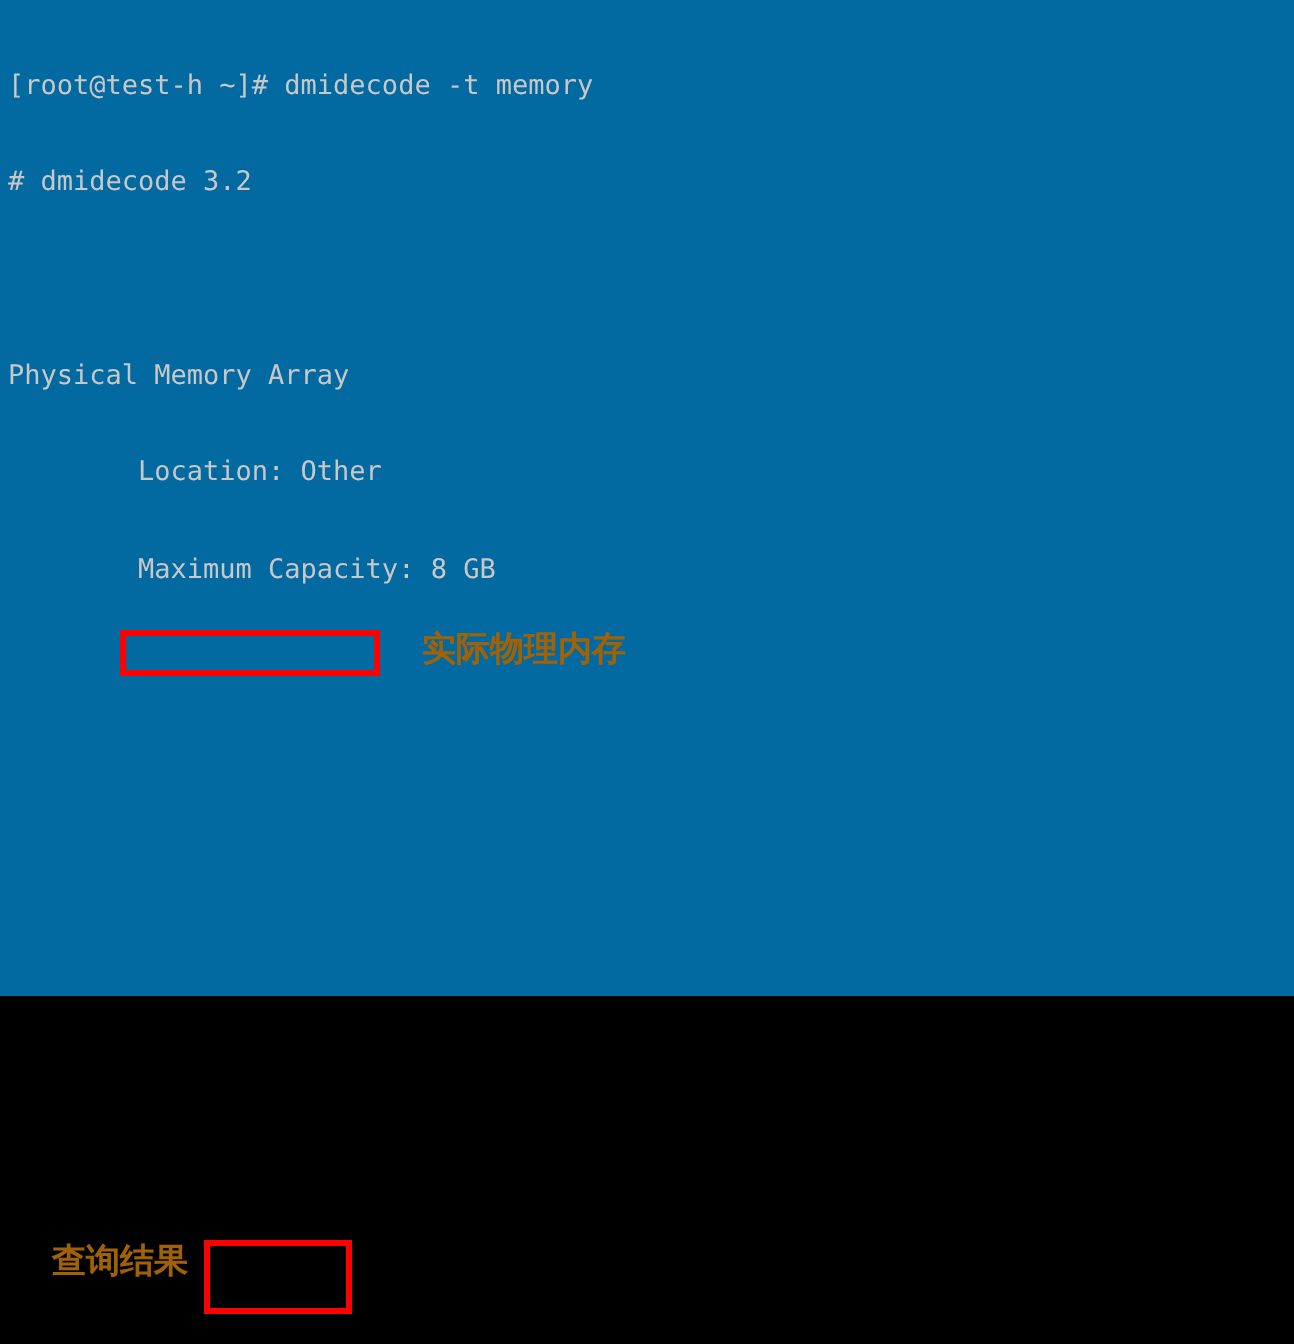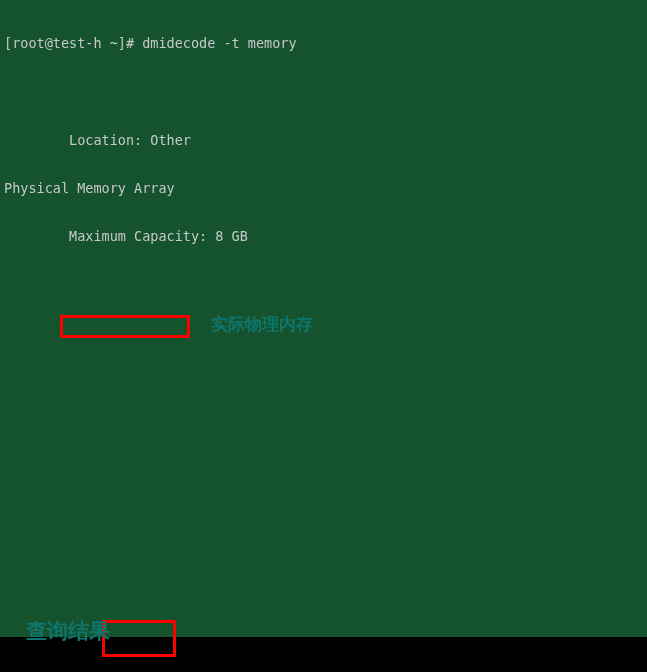--- a/index.html
+++ b/index.html
@@ -13,22 +13,22 @@
     position: relative;
     overflow: hidden;
     font-family: "DejaVu Sans Mono", "Liberation Mono", monospace;
   }
 
   #terminal {
     position: absolute;
     left: 0;
     top: 0;
     width: 647px;
-    height: 637px;
-    background: #14532d;
+    height: 498px;
+    background: #0369a1;
     color: #c8c8c8;
     font-family: "DejaVu Sans Mono", "Liberation Mono", monospace;
     font-size: 13.5px;
     line-height: 16.1px;
     white-space: pre;
     padding: 3px 0 0 4px;
     box-sizing: border-box;
     letter-spacing: 0px;
   }
 
@@ -55,48 +55,49 @@
 
   #box-total {
     left: 102px;
     top: 620px;
     width: 74px;
     height: 37px;
   }
 
   .annot-text {
     position: absolute;
-    color: #0f766e;
-    font-family: Liberation Sans, sans-serif;
+    color: #a16207;
+    font-family: Liberation Serif, serif;
     font-weight: 600;
     white-space: nowrap;
   }
 
   #annot-phys {
     left: 211px;
     top: 315px;
     font-size: 17px;
     line-height: 19px;
   }
 
   #annot-query {
     left: 26px;
     top: 621px;
-    font-size: 21px;
+    font-size: 17px;
     line-height: 19px;
   }
 </style>
 </head>
 <body>
 
 <div id="terminal">
   <div class="tline">[root@test-h ~]# dmidecode -t memory</div>
+  <div class="tline"># dmidecode 3.2</div>
   <div class="tline"></div>
+  <div class="tline">Physical Memory Array</div>
   <div class="tline">        Location: Other</div>
-  <div class="tline">Physical Memory Array</div>
   <div class="tline">        Maximum Capacity: 8 GB</div>
   <div class="tline"></div>
   
   
   
   
   
   
   
   

